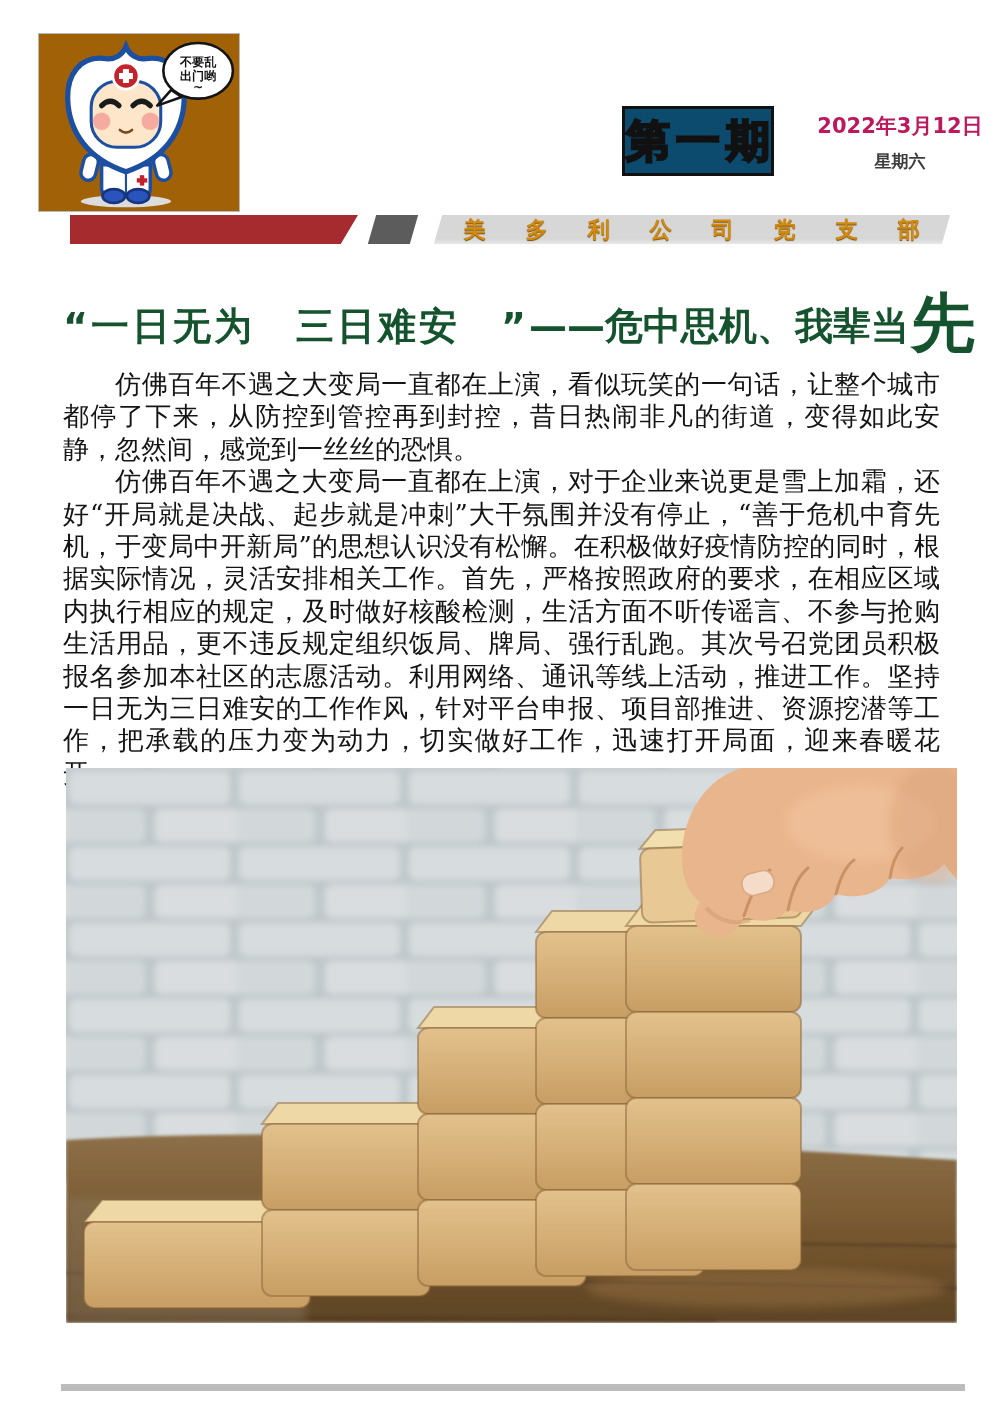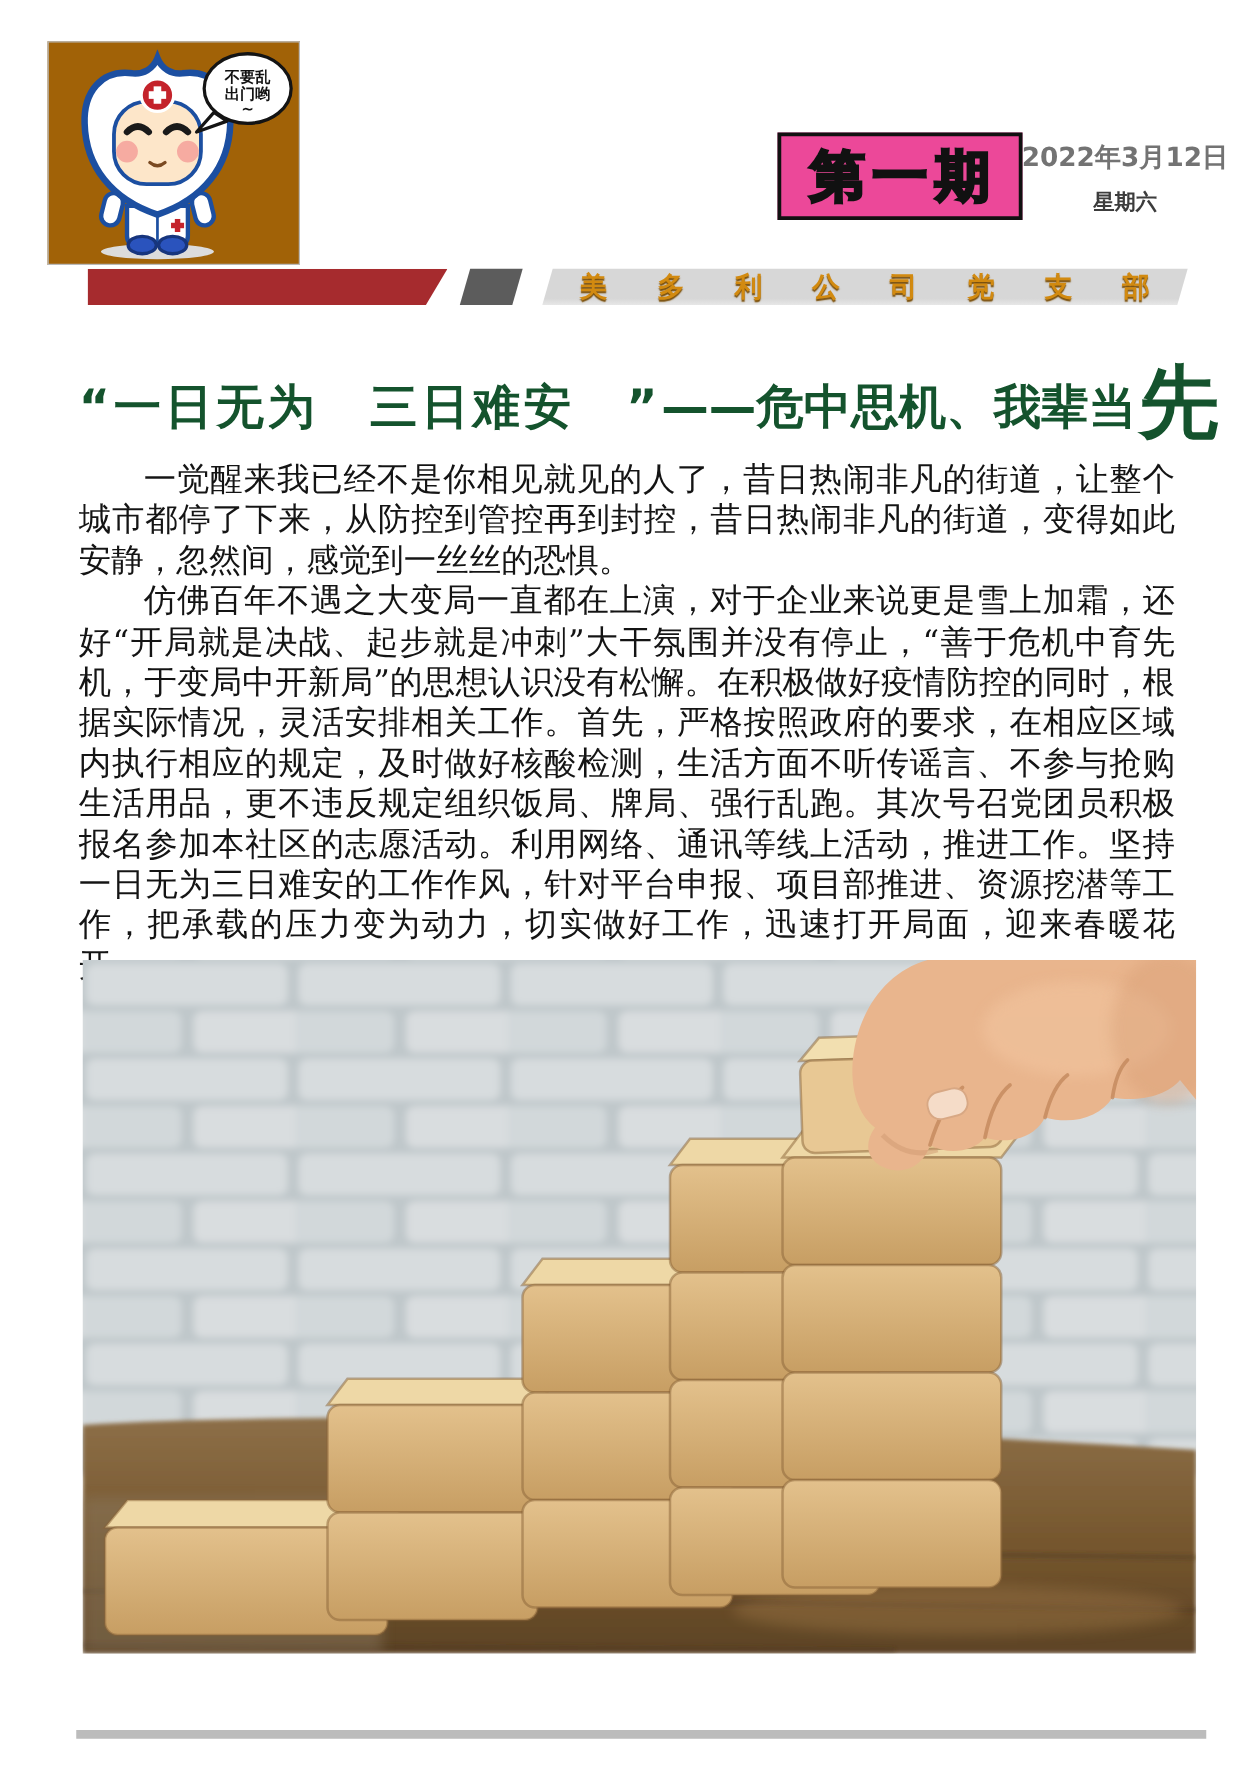--- a/index.html
+++ b/index.html
@@ -11,27 +11,27 @@
               border:1px solid #b9b9b9;background:#a16207;box-sizing:border-box;}
   .mascot-box svg{display:block;margin:1px auto 0;}
 
   .title-block{position:absolute;left:246px;top:74px;width:372px;height:126px;}
   .title-layer{position:absolute;white-space:nowrap;font-size:86px;font-weight:900;
                letter-spacing:1px;line-height:120px;font-family:"DejaVu Sans",sans-serif;}
   .title-shadow{left:8px;top:8px;color:#66a7da;}
   .title-fill{left:0;top:0;background:linear-gradient(180deg,#fdc63a 0%,#f7a224 55%,#ec7b15 100%);
               -webkit-background-clip:text;background-clip:text;color:transparent;}
 
-  .issue-box{position:absolute;left:622px;top:106px;width:196px;height:70px;background:#ec4899;
+  .issue-box{position:absolute;left:622px;top:106px;width:152px;height:70px;background:#0c4a6e;
              border:3px solid #111111;box-sizing:border-box;display:flex;align-items:center;justify-content:center;}
   .issue-text{font-size:44px;font-weight:900;letter-spacing:6px;margin-right:-6px;color:#ffffff;
               -webkit-text-stroke:2.5px #111111;}
 
   .date-block{position:absolute;left:814px;top:112px;width:172px;text-align:center;}
-  .date-line{font-size:21px;font-weight:bold;color:#737373;white-space:nowrap;}
+  .date-line{font-size:21px;font-weight:bold;color:#be185d;white-space:nowrap;}
   .weekday-line{margin-top:10px;font-size:17px;font-weight:bold;color:#3c3c3c;}
 
   
   .banner-red{position:absolute;left:70px;top:215px;width:288px;height:29px;background:#a62b2e;
               clip-path:polygon(0 0,100% 0,94% 100%,0 100%);}
   .banner-gray{position:absolute;left:372px;top:215px;width:42px;height:29px;background:#5c5c5c;
                transform:skewX(-16deg);}
   .banner-strip{position:absolute;left:438px;top:215px;width:508px;height:29px;
                 background:linear-gradient(180deg,#d7d7d7 0%,#d7d7d7 82%,#e7e7e7 100%);
                 transform:skewX(-16deg);display:flex;align-items:center;justify-content:center;}
@@ -107,21 +107,21 @@
   <div class="banner-gray"></div>
   <div class="banner-strip">
     <div class="banner-text">美多利公司党支部</div>
   </div>
 
   <div class="headline">
     <span class="hl-quoted">“一日无为　三日难安　”</span><span>——</span><span>危中思机、我辈当</span><span class="hl-em">先</span>
   </div>
 
   <div class="body-text">
-    <p>一觉醒来我已经不是你相见就见的人了，昔日热闹非凡的街道，让整个城市都停了下来，从防控到管控再到封控，昔日热闹非凡的街道，变得如此安静，忽然间，感觉到一丝丝的恐惧。</p>
+    <p>仿佛百年不遇之大变局一直都在上演，看似玩笑的一句话，让整个城市都停了下来，从防控到管控再到封控，昔日热闹非凡的街道，变得如此安静，忽然间，感觉到一丝丝的恐惧。</p>
     <p>仿佛百年不遇之大变局一直都在上演，对于企业来说更是雪上加霜，还好“开局就是决战、起步就是冲刺”大干氛围并没有停止，“善于危机中育先机，于变局中开新局”的思想认识没有松懈。在积极做好疫情防控的同时，根据实际情况，灵活安排相关工作。首先，严格按照政府的要求，在相应区域内执行相应的规定，及时做好核酸检测，生活方面不听传谣言、不参与抢购生活用品，更不违反规定组织饭局、牌局、强行乱跑。其次号召党团员积极报名参加本社区的志愿活动。利用网络、通讯等线上活动，推进工作。坚持一日无为三日难安的工作作风，针对平台申报、项目部推进、资源挖潜等工作，把承载的压力变为动力，切实做好工作，迅速打开局面，迎来春暖花开。</p>
   </div>
 
   <div class="photo">
     <svg width="891" height="555" viewBox="0 0 891 555">
       <defs>
         <filter id="soft" x="-5%" y="-5%" width="110%" height="110%">
             <feGaussianBlur stdDeviation="3"></feGaussianBlur>
           </filter>
         <filter id="soft2" x="-5%" y="-5%" width="110%" height="110%">

